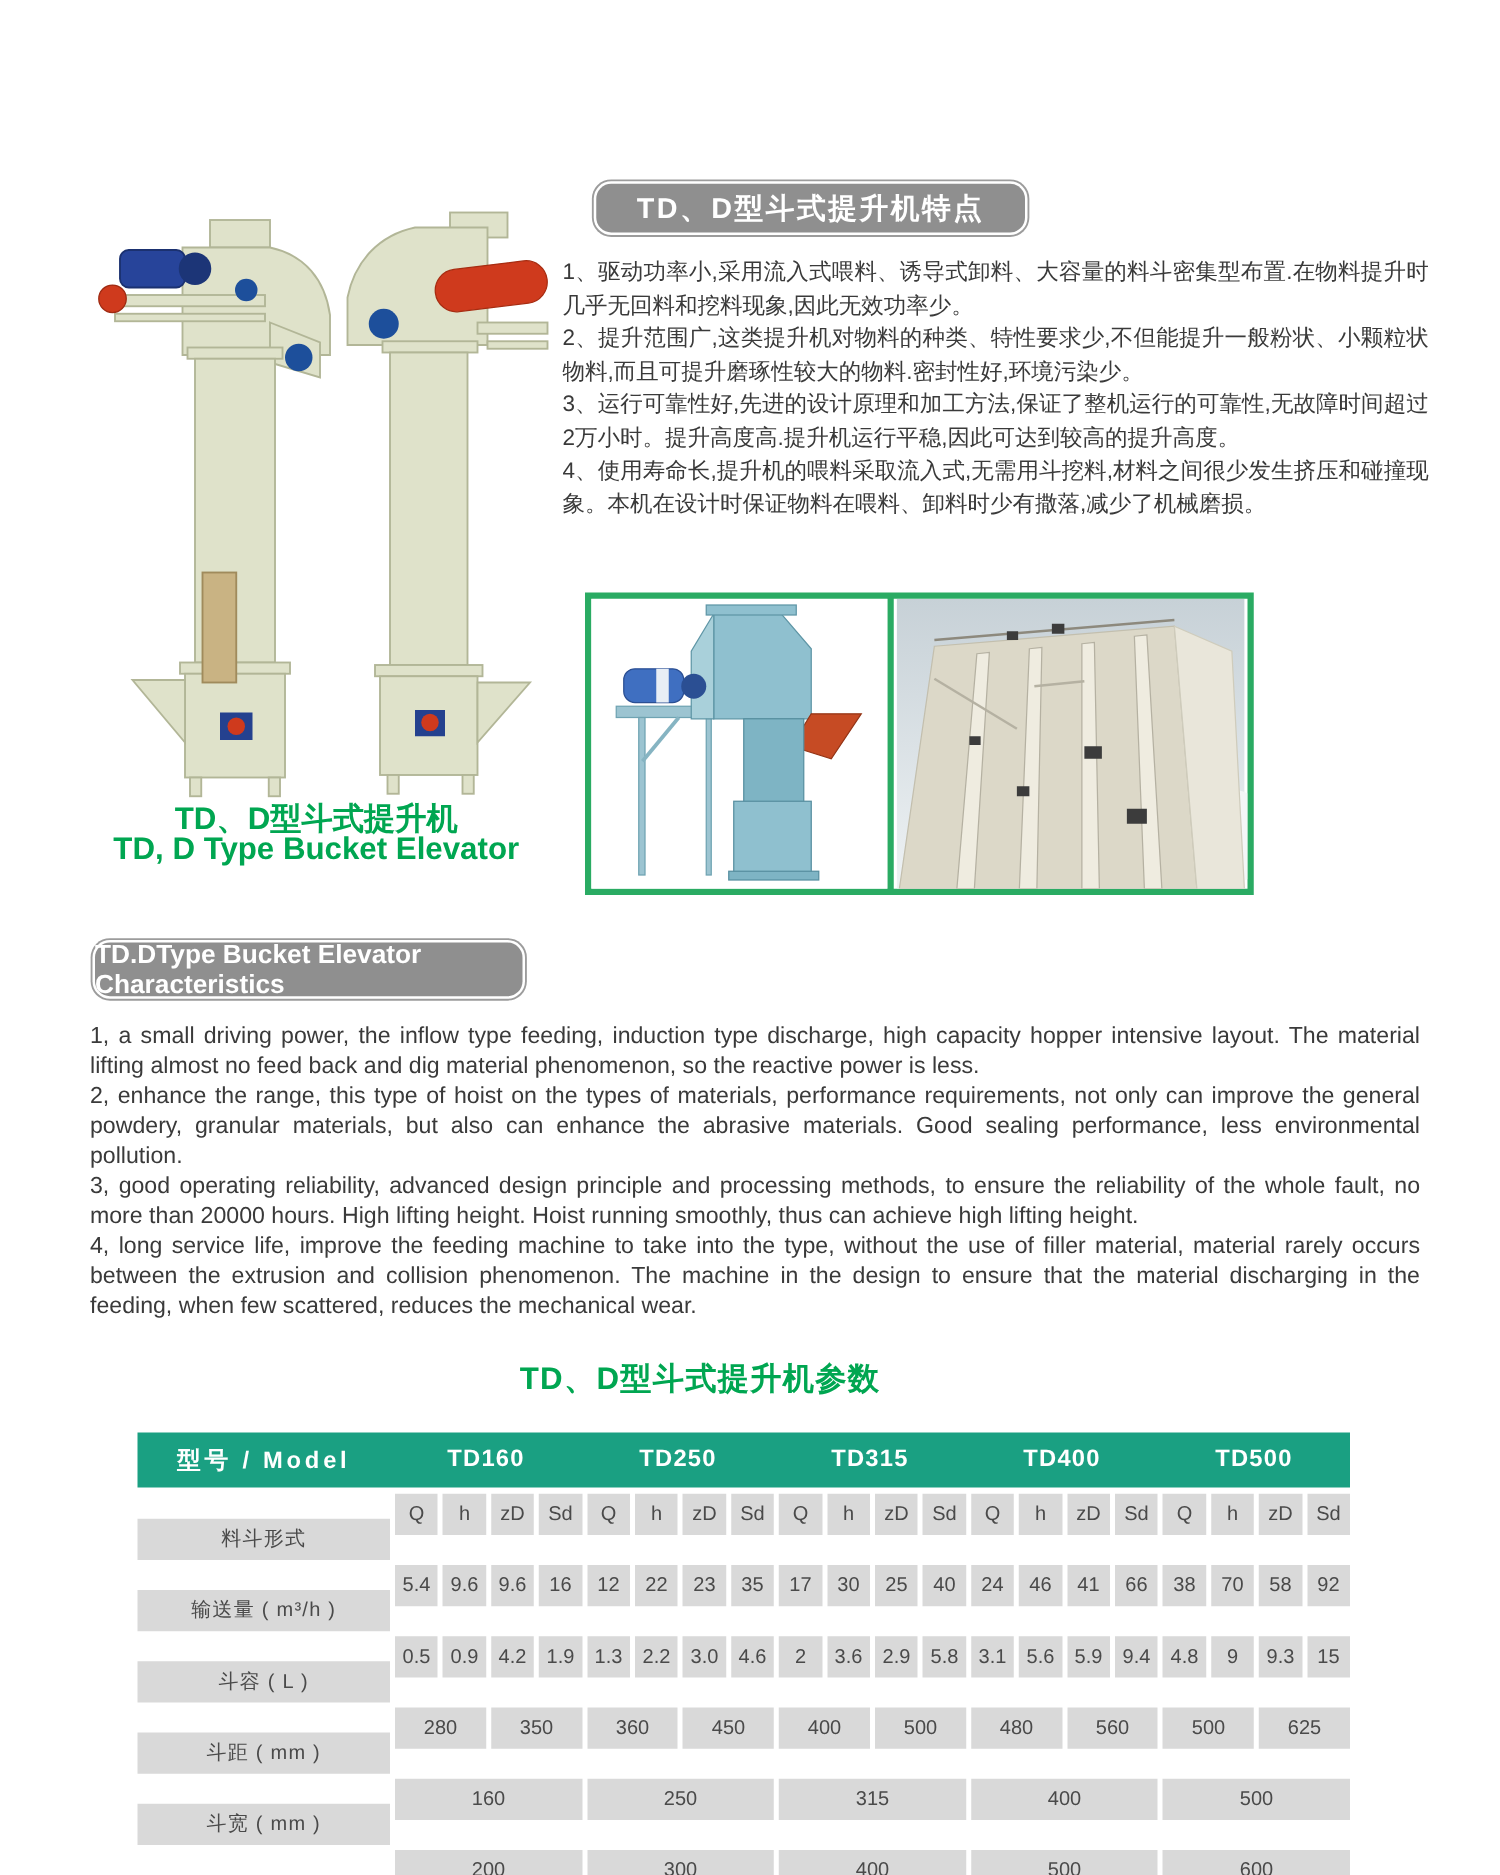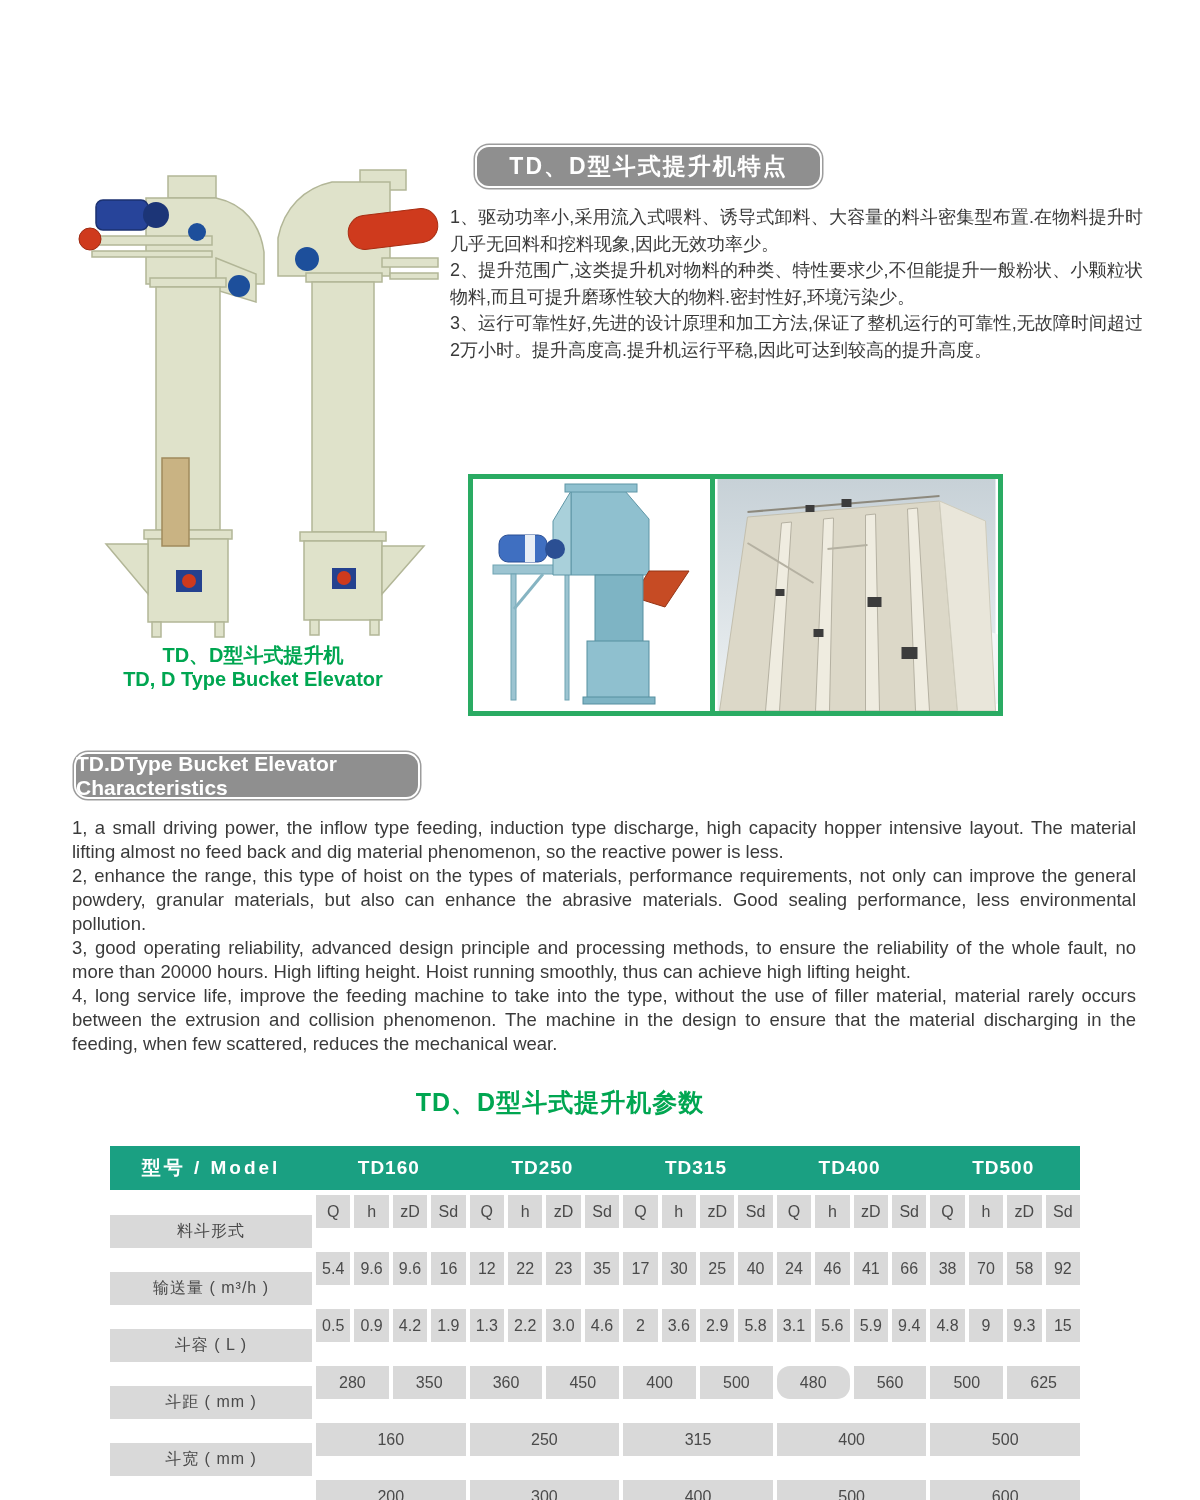--- a/index.html
+++ b/index.html
@@ -2,21 +2,21 @@
 <html><head>
 <meta charset="utf-8">
 <style>
   html,body { margin:0; padding:0; background:#ffffff; }
   body { width:1200px; height:1500px; font-family:"Liberation Sans","DejaVu Sans",sans-serif; }
   .page { position:relative; width:1200px; height:1500px; background:#ffffff; overflow:hidden; }
 
   
   .illus { position:absolute; left:60px; top:140px; width:380px; height:500px; }
   .caption { position:absolute; left:58px; top:643px; width:390px; text-align:center;
-             color:#00a651; font-weight:bold; font-size:20px; line-height:24px; }
+             color:#00a651; font-weight:bold; font-size:25px; line-height:24px; }
 
   
   .badge { position:absolute; background:#8f8f8f; color:#ffffff; font-weight:bold;
            border-radius:12px; display:flex; align-items:center; justify-content:center;
            box-shadow:0 0 0 2px #ffffff, 0 0 0 3.5px #9c9c9c; box-sizing:border-box; }
   .badge-features { left:447px; top:147px; width:343px; height:39px; font-size:23px; letter-spacing:2px;margin-left:30px; }
   .badge-chars   { left:76px;  top:754px; width:342px; height:43px; font-size:21px; letter-spacing:0px; }
 
   
   .zh-paras { position:absolute; left:450px; top:204px; width:693px;
@@ -101,20 +101,21 @@
   <div class="caption">
     <div>TD、D型斗式提升机</div>
     <div>TD, D Type Bucket Elevator</div>
   </div>
 
   <div class="badge badge-features">TD、D型斗式提升机特点</div>
   <div class="zh-paras">
     <p>1、驱动功率小,采用流入式喂料、诱导式卸料、大容量的料斗密集型布置.在物料提升时几乎无回料和挖料现象,因此无效功率少。</p>
     <p>2、提升范围广,这类提升机对物料的种类、特性要求少,不但能提升一般粉状、小颗粒状物料,而且可提升磨琢性较大的物料.密封性好,环境污染少。</p>
     <p>3、运行可靠性好,先进的设计原理和加工方法,保证了整机运行的可靠性,无故障时间超过2万小时。提升高度高.提升机运行平稳,因此可达到较高的提升高度。</p>
+    <p>4、使用寿命长,提升机的喂料采取流入式,无需用斗挖料,材料之间很少发生挤压和碰撞现象。本机在设计时保证物料在喂料、卸料时少有撒落,减少了机械磨损。</p>
   </div>
 
   <div class="photo-strip">
     <div class="photo photo-1">
       <svg viewBox="0 0 237 232" xmlns="http://www.w3.org/2000/svg">
         <rect width="237" height="232" fill="#ffffff"></rect>
         <rect x="20" y="86" width="112" height="9" fill="#9cc4d1" stroke="#6fa3b2"></rect>
         <rect x="38" y="95" width="5" height="126" fill="#9cc4d1" stroke="#6fa3b2"></rect>
         <rect x="92" y="95" width="4" height="126" fill="#9cc4d1" stroke="#6fa3b2"></rect>
         <line x1="41" y1="130" x2="70" y2="95" stroke="#86b4c2" stroke-width="3"></line>
@@ -245,21 +246,21 @@
         <div class="t-cell">9</div>
         <div class="t-cell">9.3</div>
         <div class="t-cell">15</div>
         <div class="t-label">斗距 ( mm )</div>
         <div class="t-cell" style="grid-column: span 2;">280</div>
         <div class="t-cell" style="grid-column: span 2;">350</div>
         <div class="t-cell" style="grid-column: span 2;">360</div>
         <div class="t-cell" style="grid-column: span 2;">450</div>
         <div class="t-cell" style="grid-column: span 2;">400</div>
         <div class="t-cell" style="grid-column: span 2;">500</div>
-        <div class="t-cell" style="grid-column: span 2; border-radius: 13px;">480</div>
+        <div class="t-cell" style="grid-column: span 2;">480</div>
         <div class="t-cell" style="grid-column: span 2;">560</div>
         <div class="t-cell" style="grid-column: span 2;">500</div>
         <div class="t-cell" style="grid-column: span 2;">625</div>
         <div class="t-label">斗宽 ( mm )</div>
         <div class="t-cell" style="grid-column: span 4;">160</div>
         <div class="t-cell" style="grid-column: span 4;">250</div>
         <div class="t-cell" style="grid-column: span 4;">315</div>
         <div class="t-cell" style="grid-column: span 4;">400</div>
         <div class="t-cell" style="grid-column: span 4;">500</div>
         <div class="t-label">带宽 ( mm )</div>

